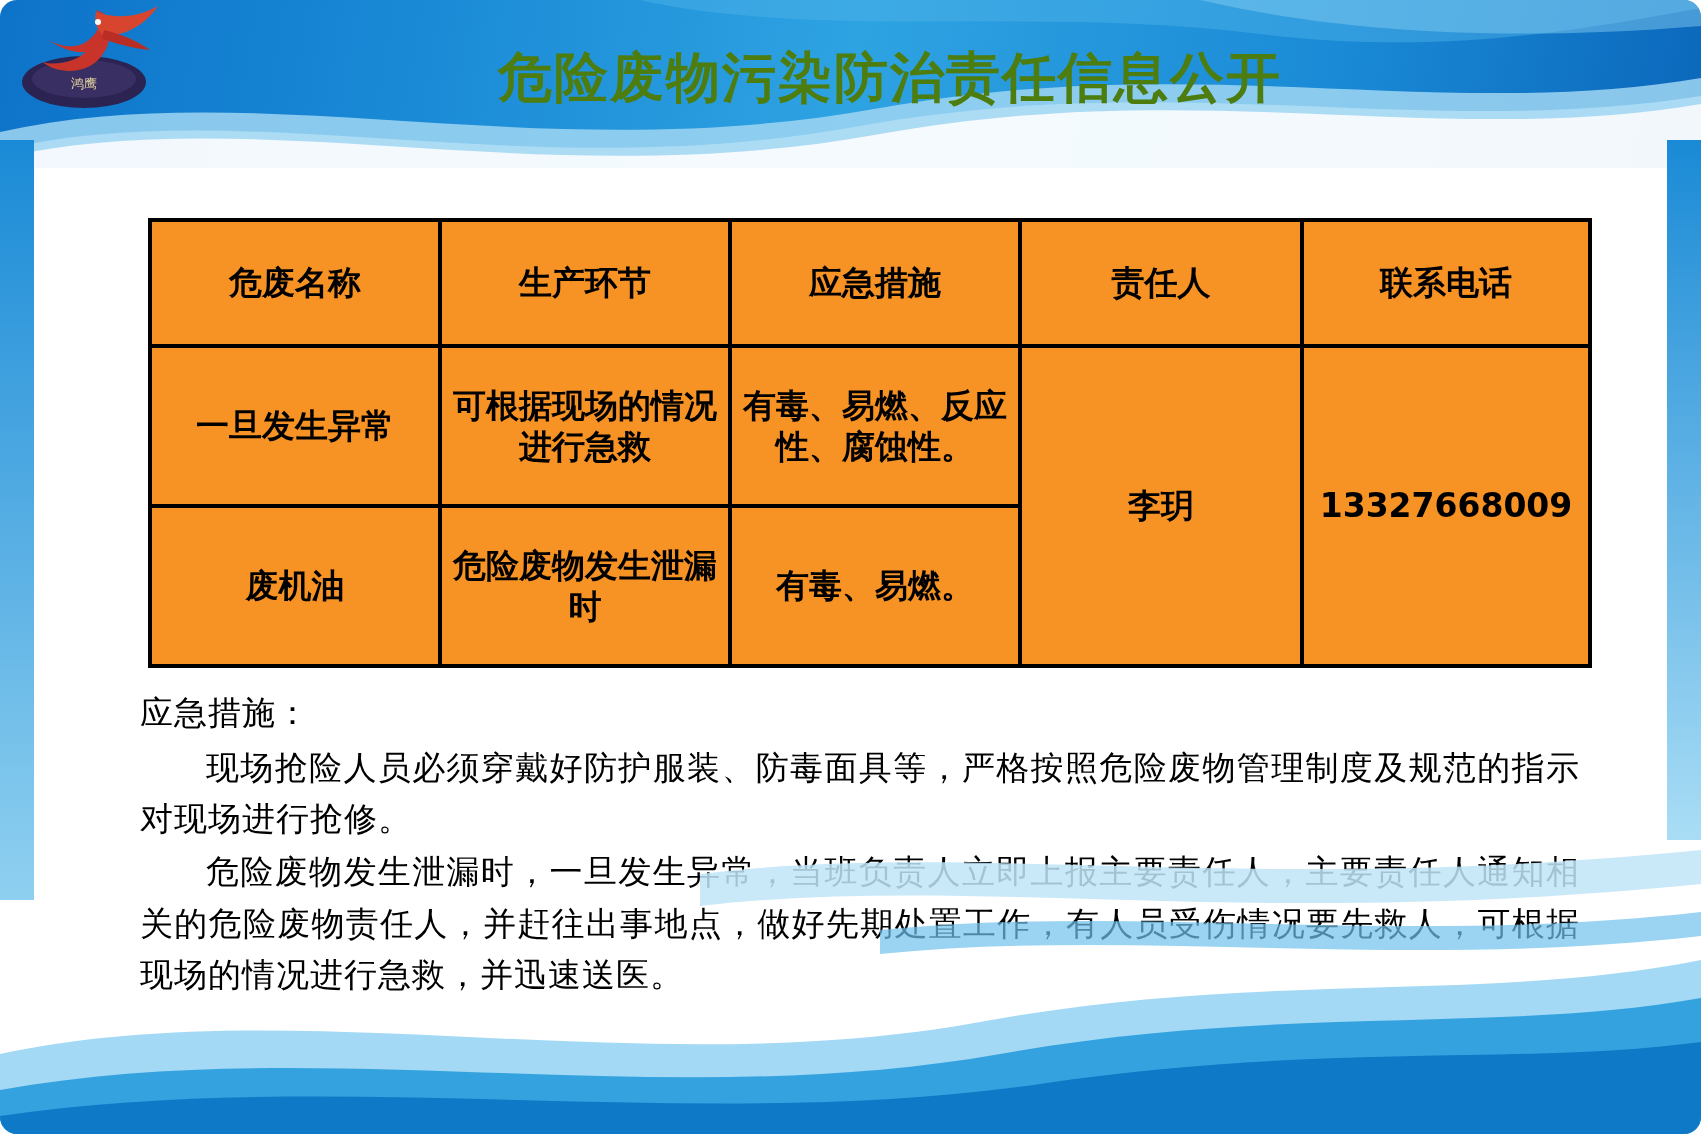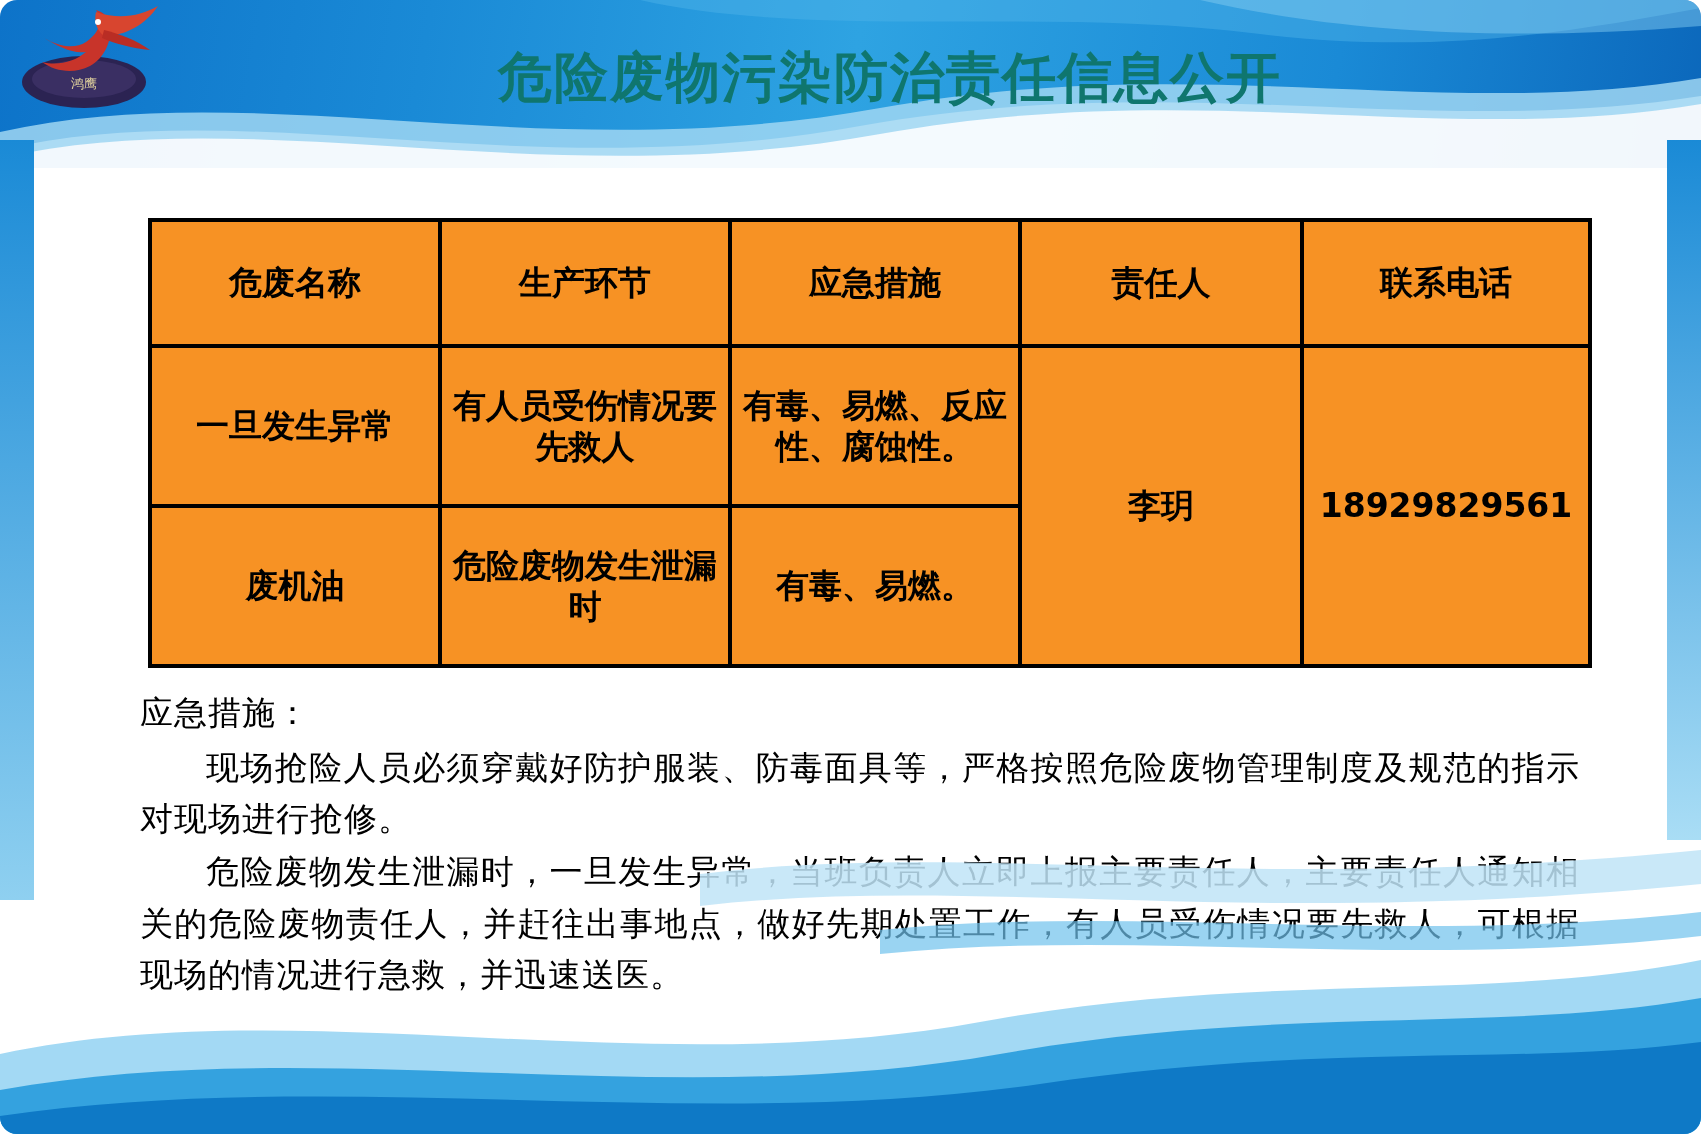--- a/index.html
+++ b/index.html
@@ -54,21 +54,21 @@
   .banner-title {
     position: absolute;
     left: 360px;
     top: 48px;
     width: 1060px;
     text-align: center;
     font-family: "DejaVu Sans", "Liberation Sans", sans-serif;
     font-weight: bold;
     font-size: 54px;
     letter-spacing: 2px;
-    color: #0f766e;
+    color: #4d7c0f;
     line-height: 1.1;
     white-space: nowrap;
   }
 
   
   .edge-left {
     position: absolute;
     left: 0; top: 140px;
     width: 34px;
     height: 760px;
@@ -200,24 +200,24 @@
           <th>危废名称</th>
           <th>生产环节</th>
           <th>应急措施</th>
           <th>责任人</th>
           <th>联系电话</th>
         </tr>
       </thead>
       <tbody>
         <tr class="row-tall">
           <td>一旦发生异常</td>
-          <td>有人员受伤情况要先救人</td>
+          <td>可根据现场的情况进行急救</td>
           <td>有毒、易燃、反应性、腐蚀性。</td>
           <td class="person" rowspan="2">李玥</td>
-          <td class="phone" rowspan="2">18929829561</td>
+          <td class="phone" rowspan="2">13327668009</td>
         </tr>
         <tr class="row-tall">
           <td>废机油</td>
           <td>危险废物发生泄漏时</td>
           <td>有毒、易燃。</td>
         </tr>
       </tbody>
     </table>
   </div>
 

